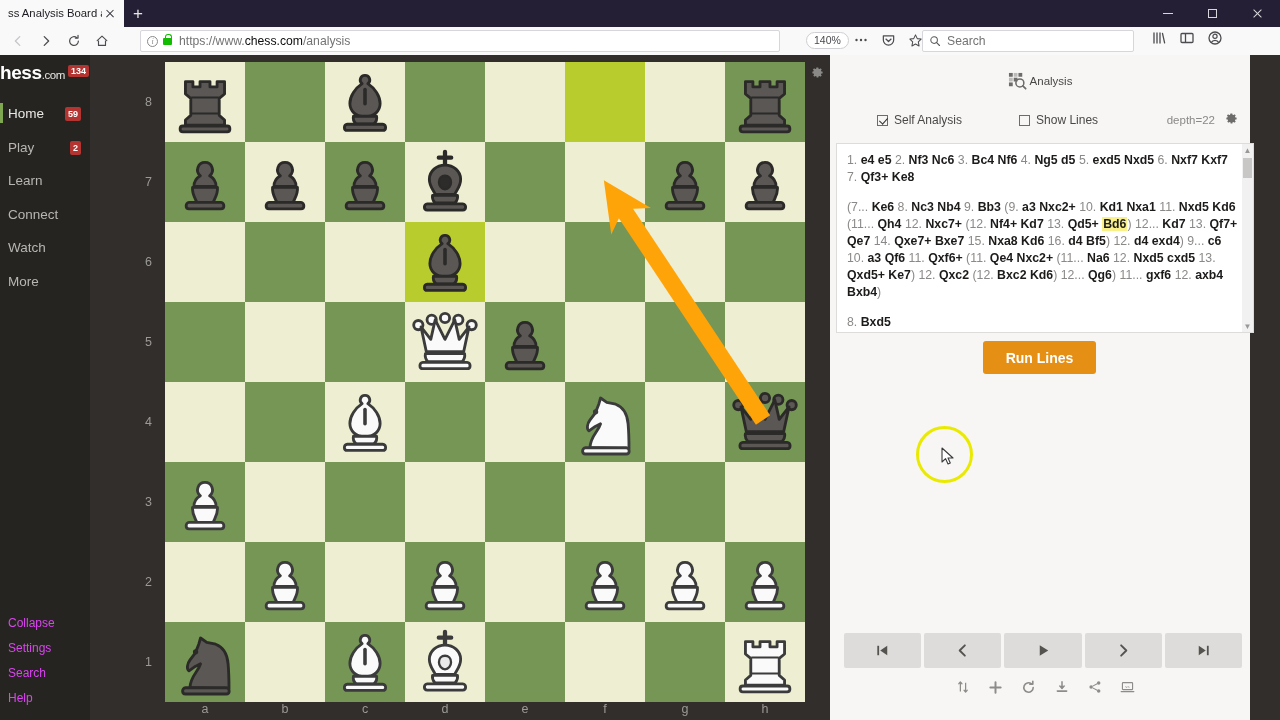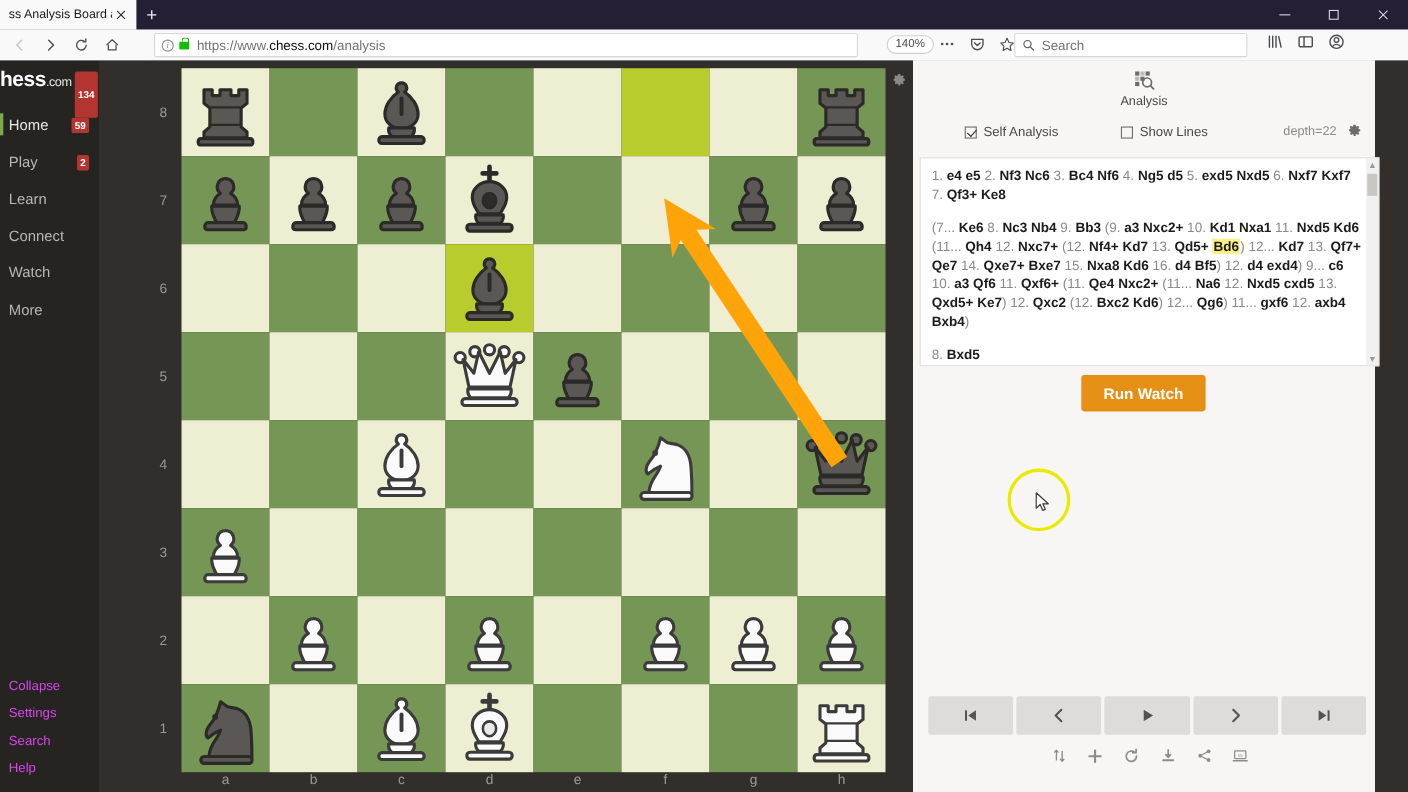--- a/index.html
+++ b/index.html
@@ -86,21 +86,21 @@
   }
   #sidebar-bg2 { position:absolute; left:90px; top:55px; width:42px; height:665px; background:#312e2b;}
   .brand {
     position:absolute; left:0; top:7px; width:90px; height:22px;
     color:#fff; font-size:19px; font-weight:bold; letter-spacing:-0.4px;
     padding-left:0px;
   }
   .brand .dotcom { font-size:11.5px; font-weight:normal; color:#e8e6e3; }
   .brand-badge {
     position:absolute; left:68px; top:10px; background:#b33430; color:#fff;
-    font-size:9px; font-weight:bold; border-radius:2px; padding:16px 3px; line-height:10px;
+    font-size:9px; font-weight:bold; border-radius:2px; padding:1px 3px; line-height:10px;
   }
   .navlist { position:absolute; left:0; top:42px; width:90px; }
   .navitem {
     position:relative; height:33.5px; display:flex; align-items:center;
     color:#b8b6b3; font-size:13.5px; padding-left:8px;
   }
   .navitem.active { color:#e9e7e4; }
   .navitem.active:before {
     content:""; position:absolute; left:0; top:6px; width:3px; height:20px; background:#7fa650;
   }
@@ -126,21 +126,21 @@
   .sq.hl-move  { background:#b8cc2e; }
   .piece { position:absolute; width:80px; height:80px; }
   .piece svg { width:100%; height:100%; display:block; }
   #arrow-layer { position:absolute; left:0; top:0; width:640px; height:640px; pointer-events:none; }
 
   
   #panel { position:absolute; left:830px; top:55px; width:420px; height:665px; background:#f7f6f5; }
   #panel-shadow { position:absolute; left:1250px; top:55px; width:30px; height:665px; background:#312e2b; }
   .tabs { position:absolute; left:0; top:0; width:420px; height:52px; display:flex; background:#edebe9; }
   .ptab {
-    flex:1; display:flex; flex-direction:column; align-items:center; justify-content:center;
+    flex:1; display:flex; flex-direction:row; align-items:center; justify-content:center;
     gap:3px; color:#7c7a78; font-size:11.5px; background:#edebe9;
   }
   .ptab.active { background:#f7f6f5; color:#4a4846; }
   .ptab .ico { height:19px; display:flex; align-items:center; }
   .optbar {
     position:absolute; left:0; top:52px; width:420px; height:26px;
     display:flex; align-items:center; padding:0 12px; font-size:12px; color:#4a4846;
     background:#f7f6f5;
   }
   .cbx { width:11px; height:11px; border:1.3px solid #6e6c6a; display:inline-block;
@@ -684,21 +684,21 @@
       <b>Bxd5</b>
     </div>
   </div>
   <div class="pgn-scrollbar">
     <div class="sb-arrow" style="top:1px">▲</div>
     <div class="pgn-thumb"></div>
     <div class="sb-arrow" style="bottom:1px">▼</div>
   </div>
 </div>
 
-<button id="runreport">Run Watch</button>
+<button id="runreport">Run Lines</button>
 
 <div id="cursor-ring"></div>
 <svg id="cursor-ptr" viewBox="0 0 16 19">
   <path d="M1,1 L1,15 L4.6,11.6 L7,17 L9.3,16 L7,11 L12,11 Z" fill="#fff" stroke="#3a3a3a" stroke-width="1.1" stroke-linejoin="round"></path>
 </svg>
 
 <div id="navbtns">
   <div class="nbtn">
     <svg width="17" height="17" viewBox="0 0 18 18">
         <rect x="3.5" y="4" width="1.9" height="10" fill="currentColor"></rect>

